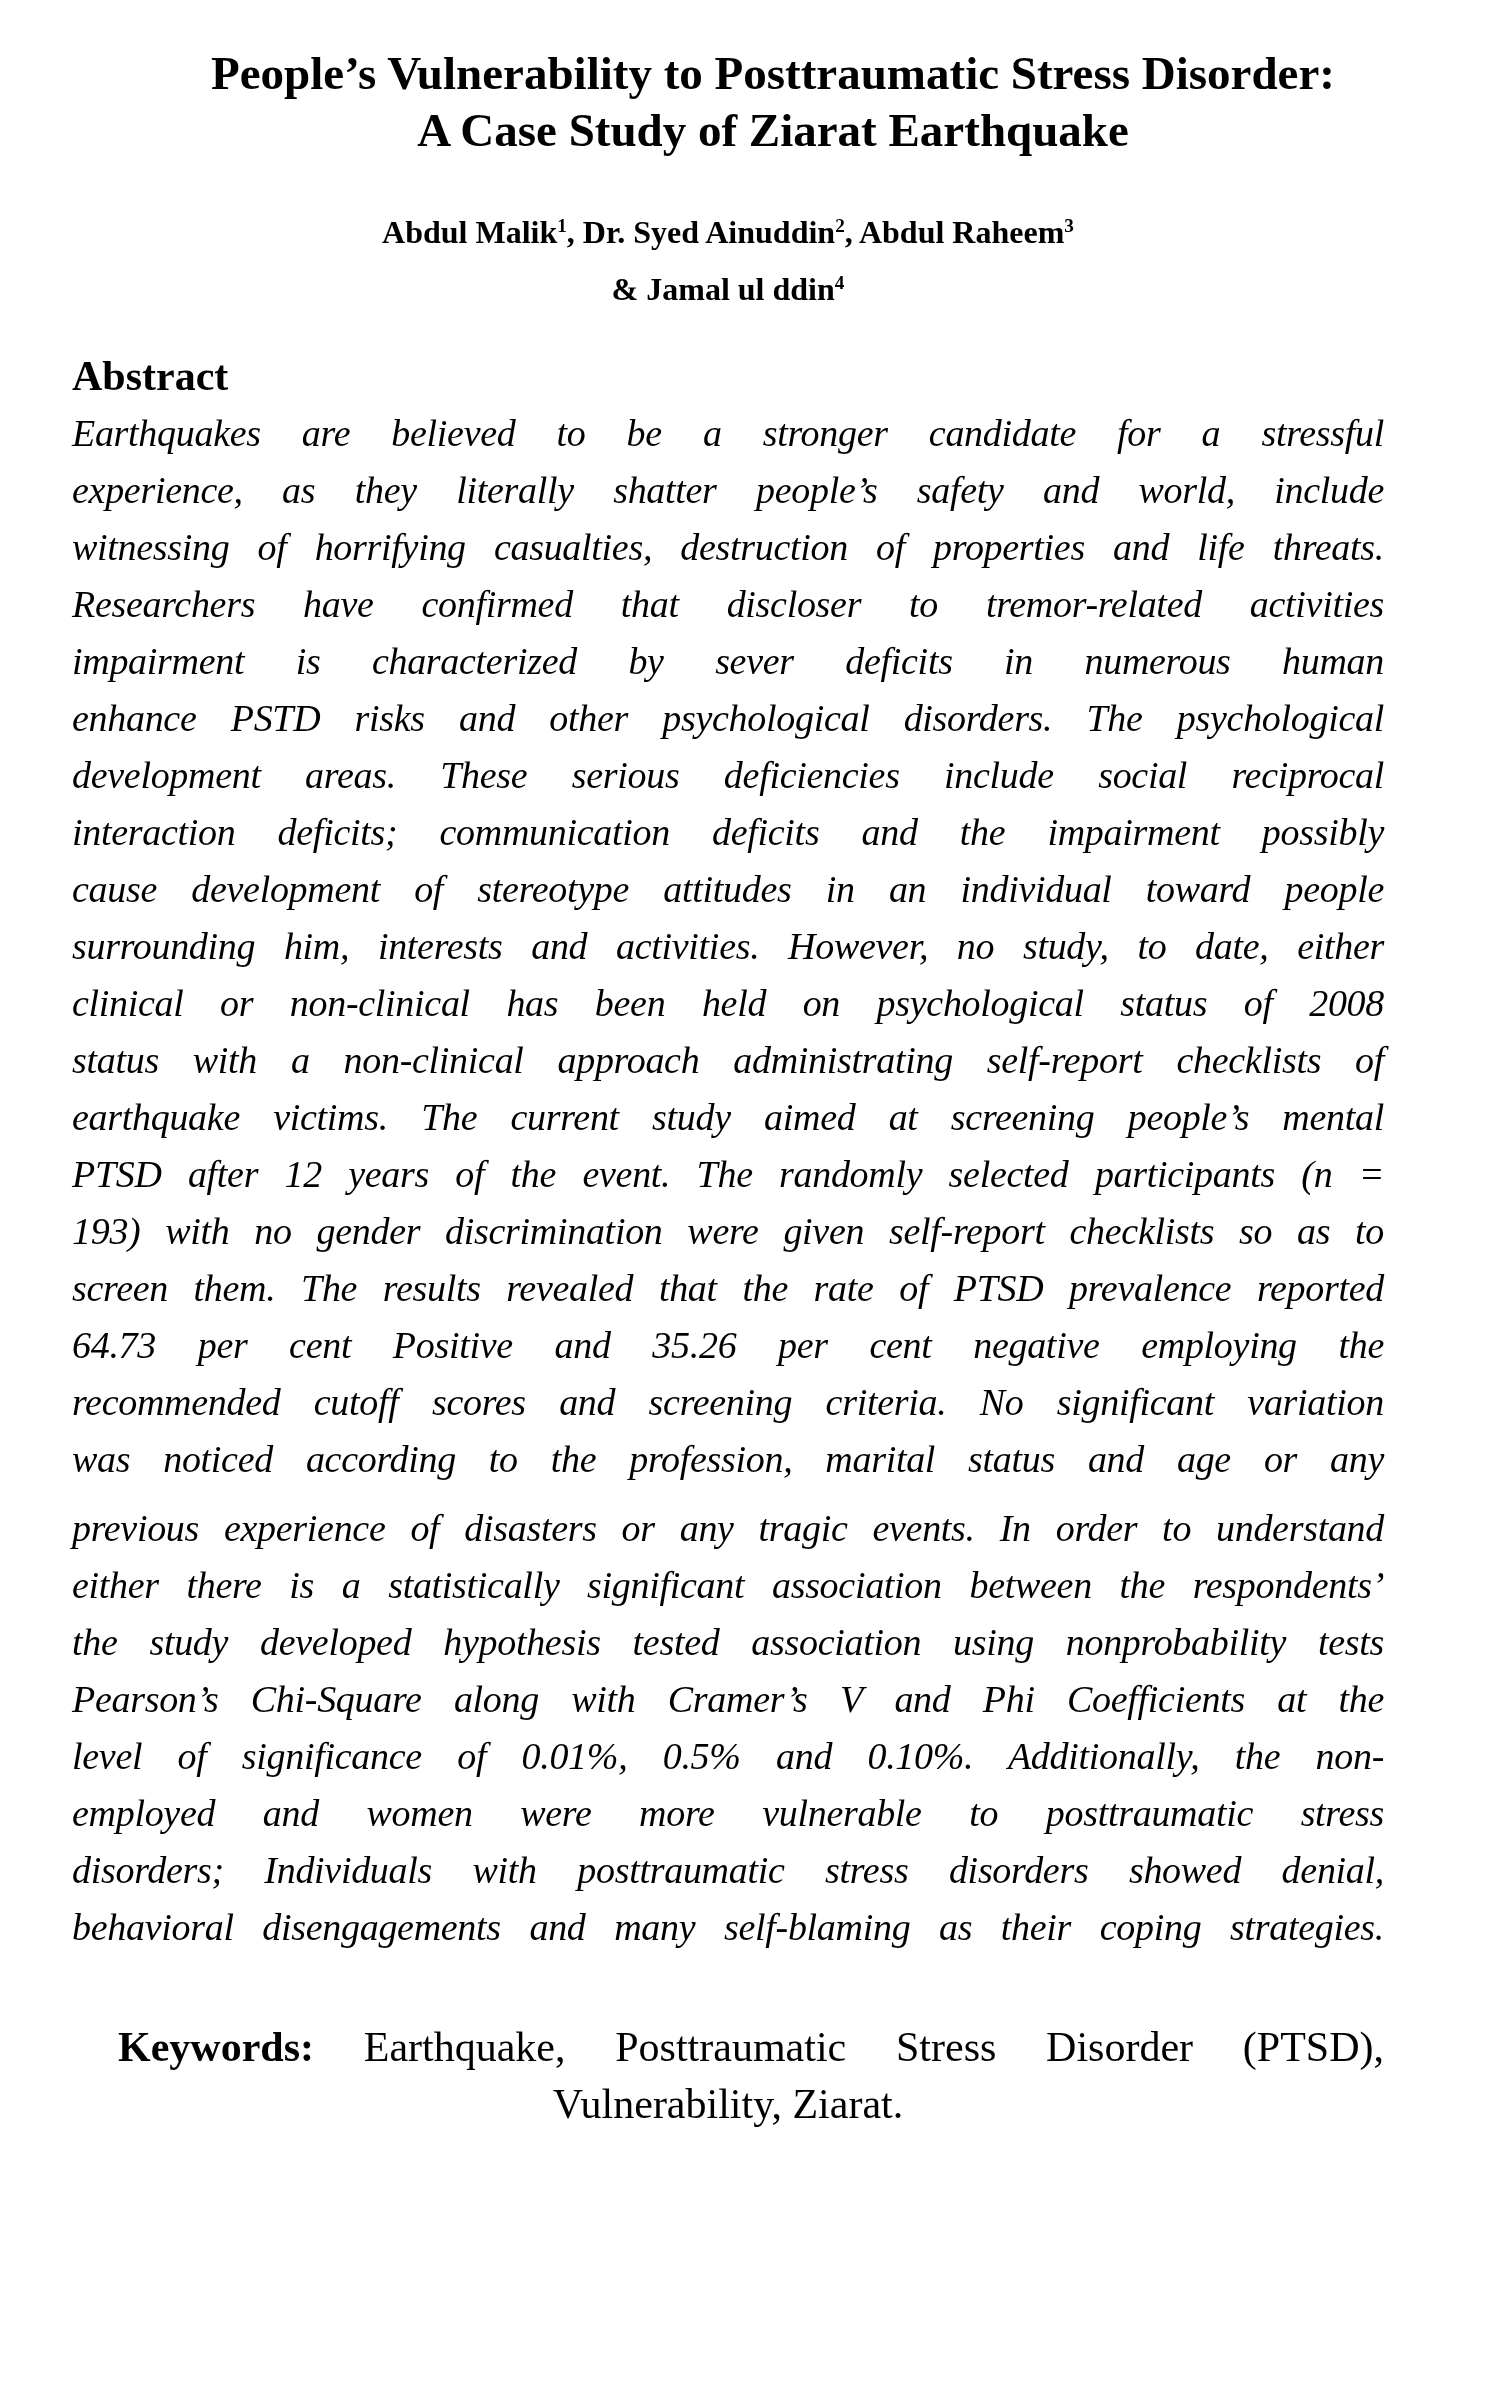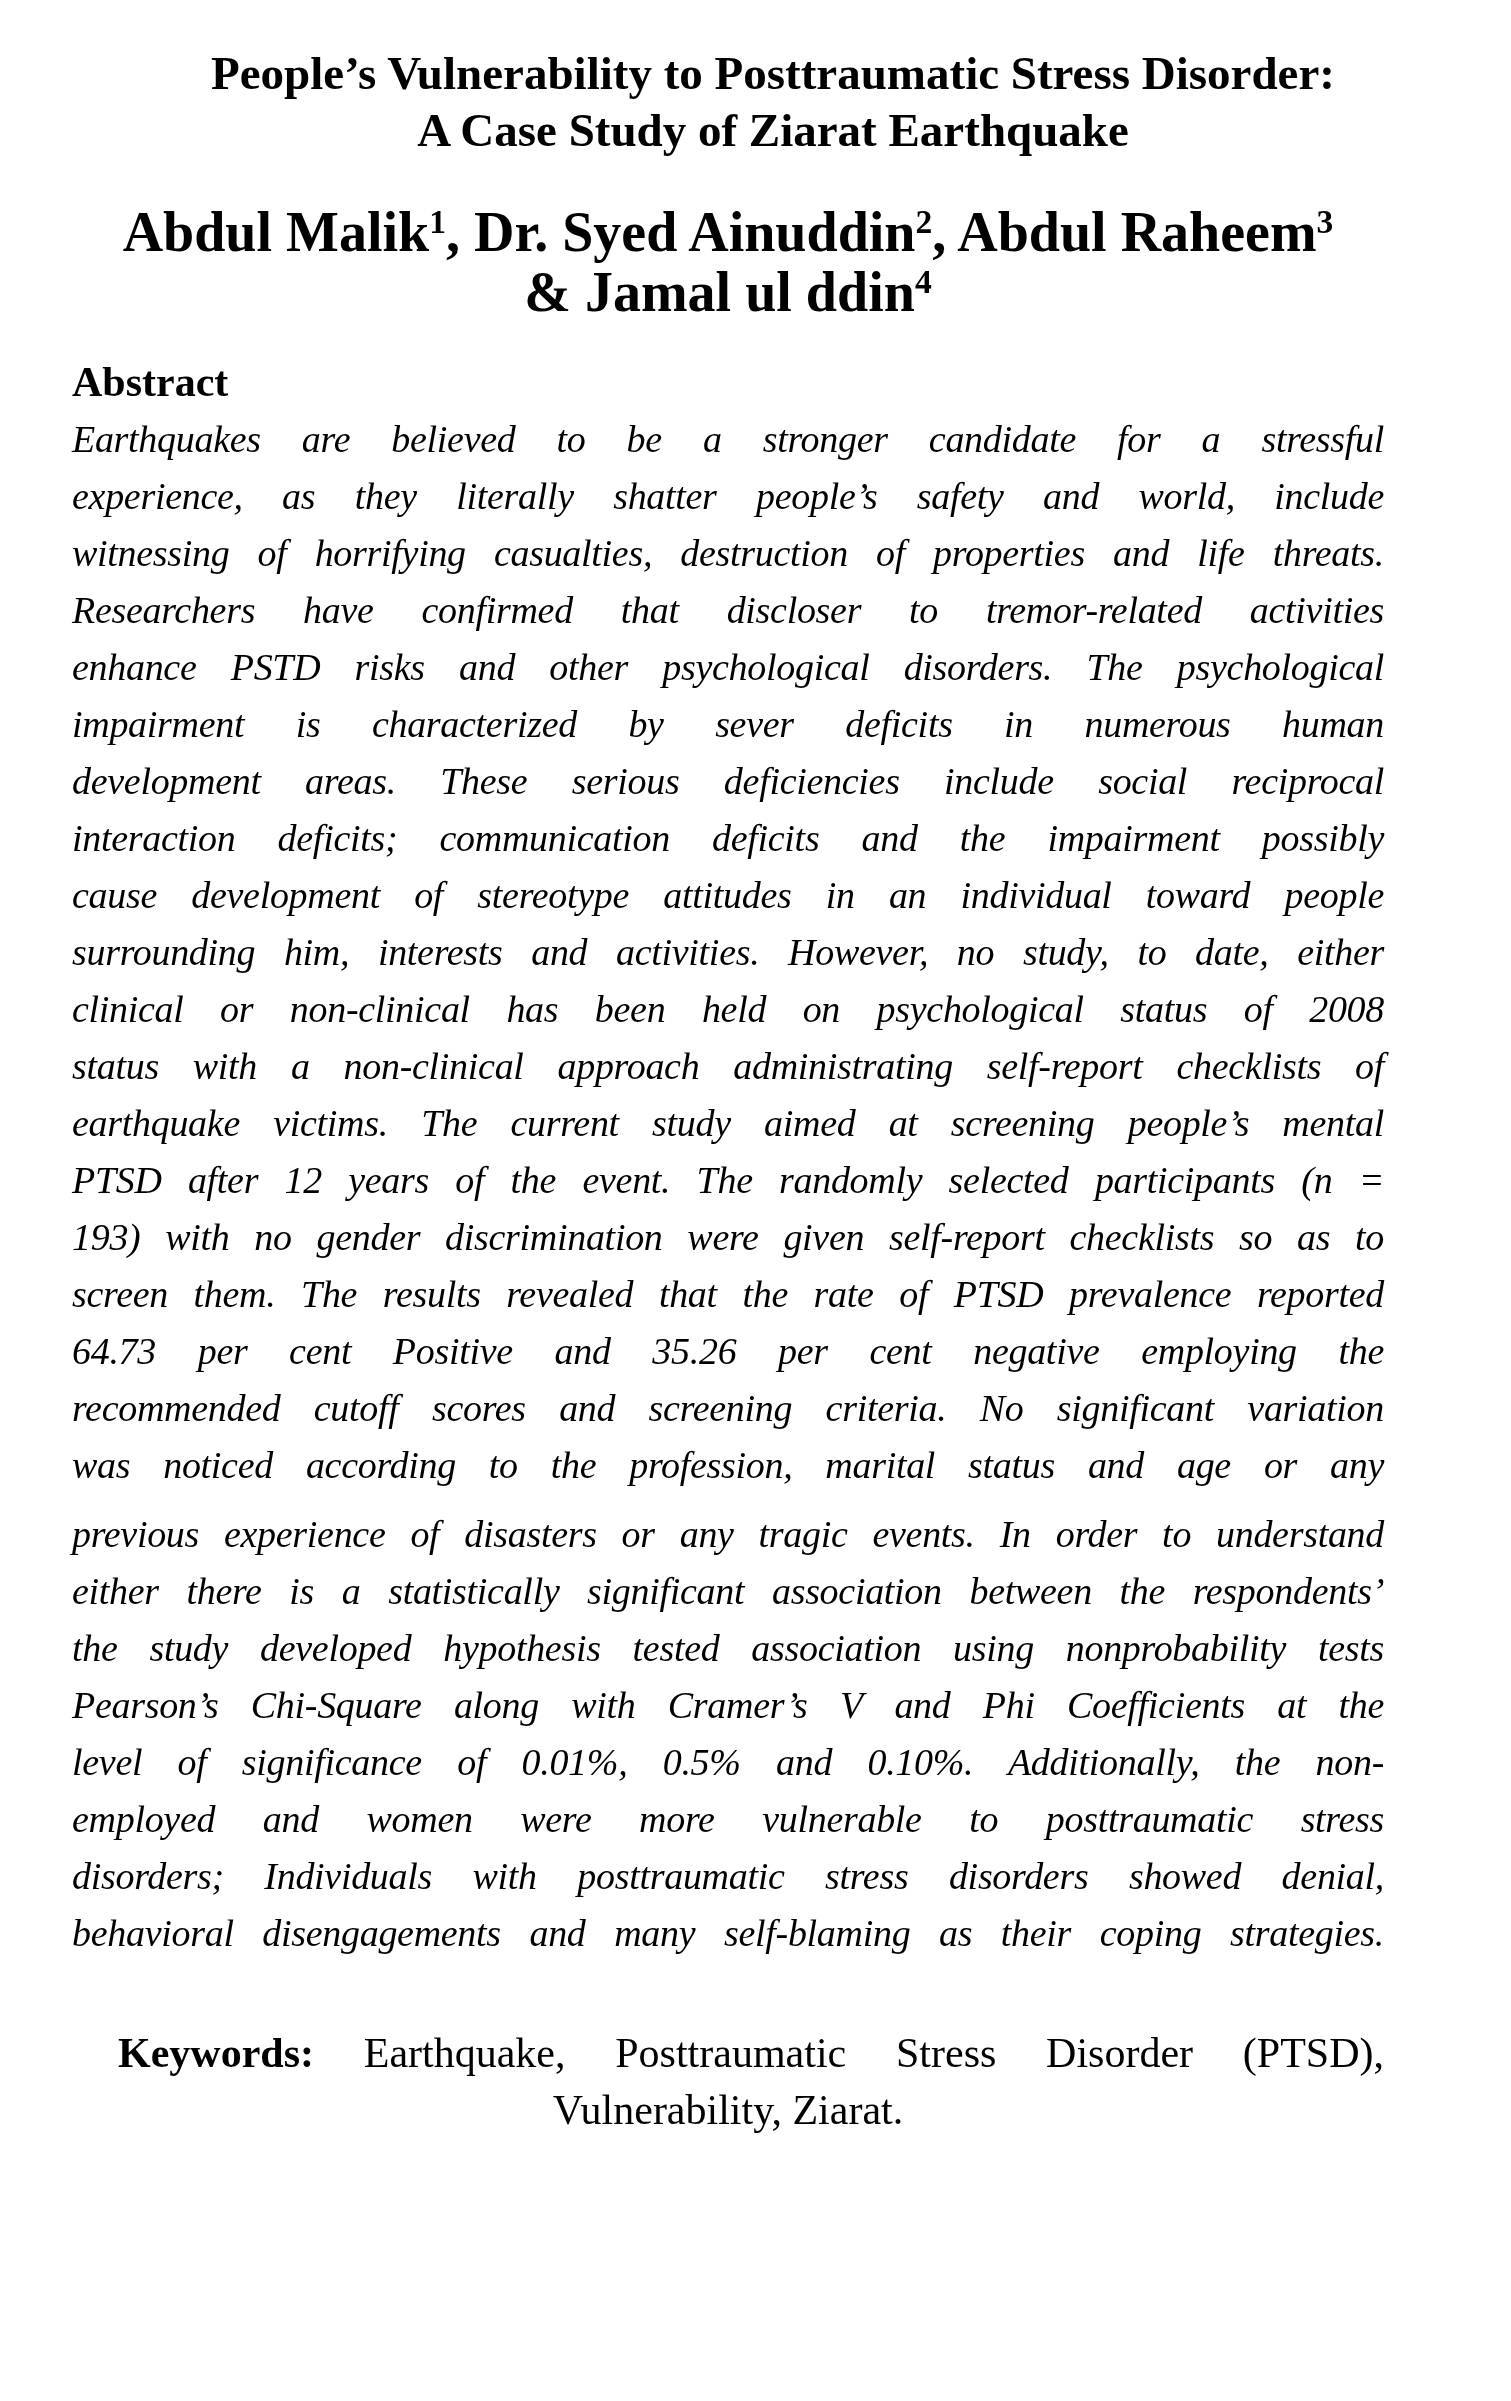--- a/index.html
+++ b/index.html
@@ -20,21 +20,21 @@
     text-align: center;
     font-weight: bold;
     font-size: 47px;
     line-height: 57px;
     white-space: nowrap;
   }
   .authors-block {
     margin-top: 47px;
     text-align: center;
     font-weight: bold;
-    font-size: 56px;
+    font-size: 32px;
     line-height: 52px;
     white-space: nowrap;
   }
   .sup {
     font-size: 0.6em;
     position: relative;
     top: -0.55em;
   }
   .abstract-heading {
     margin-top: 28px;
@@ -77,22 +77,22 @@
   </div>
 
   <div class="abstract-heading">Abstract</div>
 
   <div class="abstract-body">
     <div class="abstract-block1">
         <div class="just-line">Earthquakes are believed to be a stronger candidate for a stressful</div>
         <div class="just-line">experience, as they literally shatter people’s safety and world, include</div>
         <div class="just-line">witnessing of horrifying casualties, destruction of properties and life threats.</div>
         <div class="just-line">Researchers have confirmed that discloser to tremor-related activities</div>
+        <div class="just-line">impairment is characterized by sever deficits in numerous human</div>
         <div class="just-line">enhance PSTD risks and other psychological disorders. The psychological</div>
-        <div class="just-line">impairment is characterized by sever deficits in numerous human</div>
         <div class="just-line">development areas. These serious deficiencies include social reciprocal</div>
         <div class="just-line">interaction deficits; communication deficits and the impairment possibly</div>
         <div class="just-line">cause development of stereotype attitudes in an individual toward people</div>
         <div class="just-line">surrounding him, interests and activities. However, no study, to date, either</div>
         <div class="just-line">clinical or non-clinical has been held on psychological status of 2008</div>
         <div class="just-line">status with a non-clinical approach administrating self-report checklists of</div>
         <div class="just-line">earthquake victims. The current study aimed at screening people’s mental</div>
         <div class="just-line">PTSD after 12 years of the event. The randomly selected participants (n =</div>
         <div class="just-line">193) with no gender discrimination were given self-report checklists so as to</div>
         <div class="just-line">screen them. The results revealed that the rate of PTSD prevalence reported</div>

